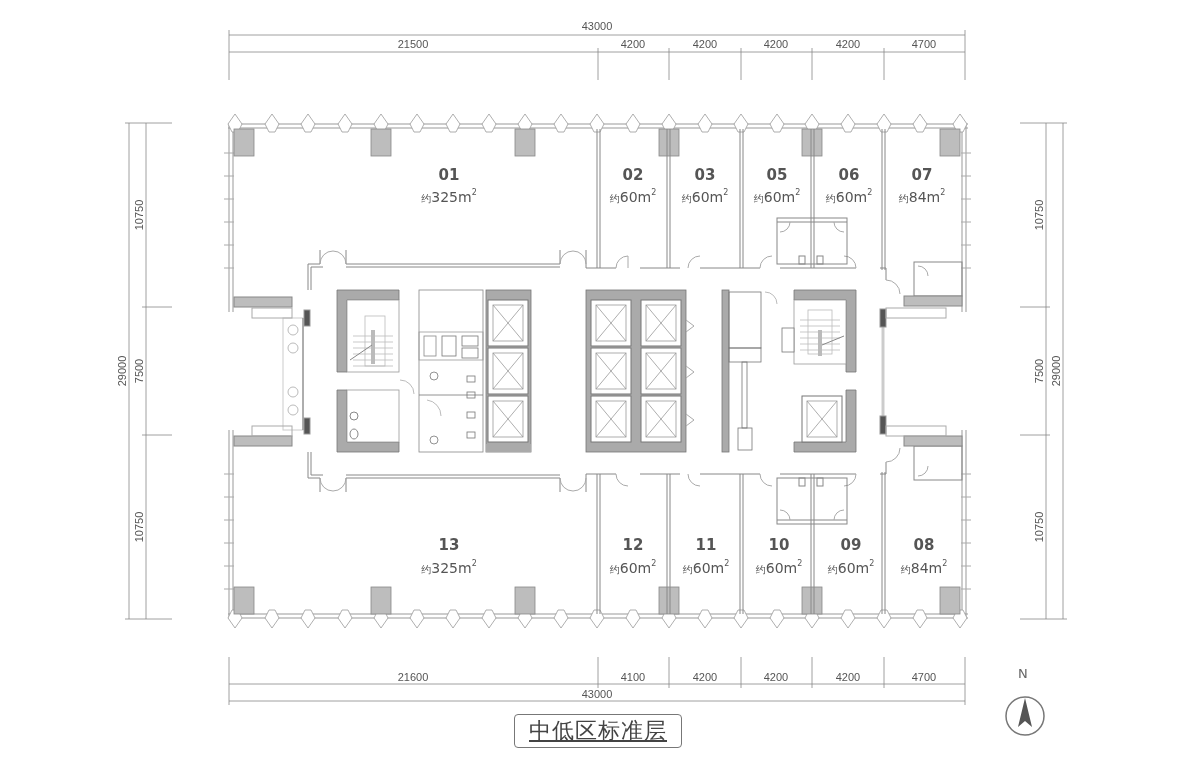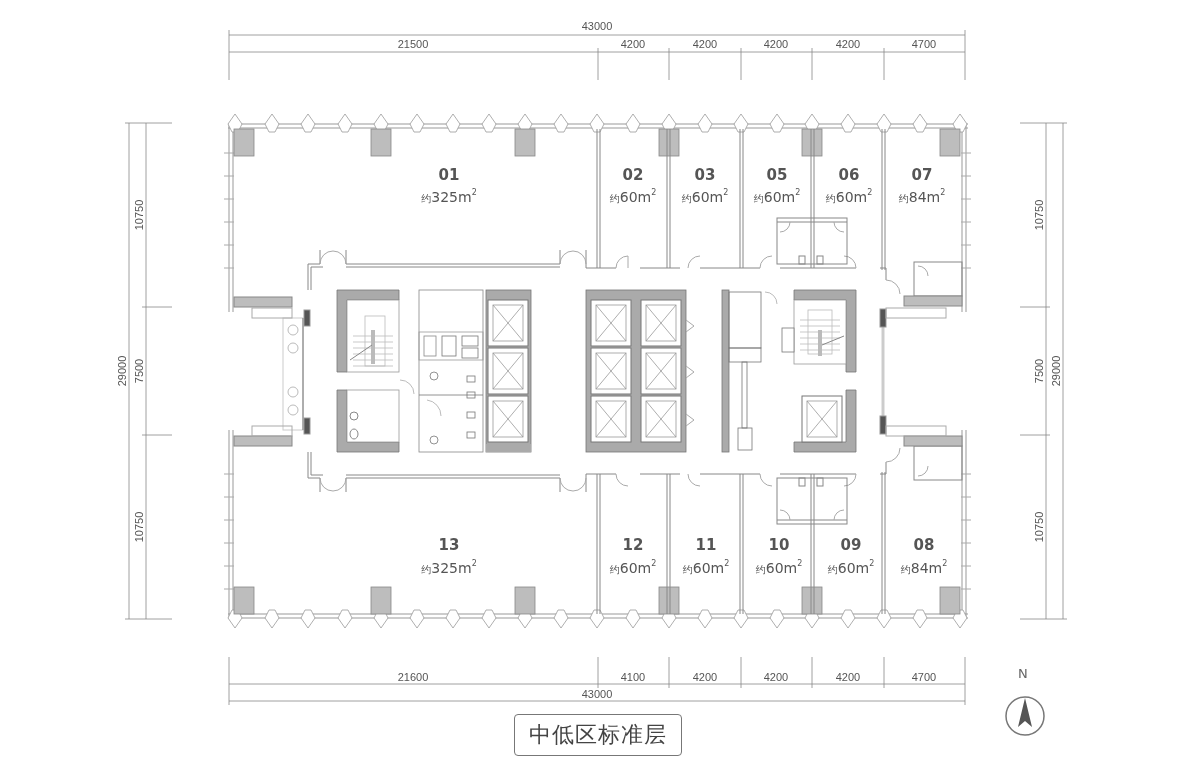--- a/index.html
+++ b/index.html
@@ -4,24 +4,24 @@
 <style>
   html, body { margin: 0; padding: 0; background: #ffffff; }
   body { width: 1199px; height: 784px; position: relative; overflow: hidden;
          font-family: "DejaVu Sans", "Liberation Sans", sans-serif; color: #444; }
   #plan { position: absolute; left: 0; top: 0; }
   .dim { font-family: "Liberation Sans Narrow", "Liberation Sans", sans-serif; font-size: 11px; fill: #555; }
   .room-no { font-family: "DejaVu Sans", sans-serif; font-size: 15px; font-weight: bold; fill: #555; text-anchor: middle; }
   .room-area { font-family: "DejaVu Sans", sans-serif; font-size: 14px; fill: #555; text-anchor: middle; }
   .room-area .pre { font-size: 10px; }
   .room-area .sup { font-size: 8px; }
-  .title-box { position: absolute; left: 514px; top: 714px; width: 168px; height: 42px;
+  .title-box { position: absolute; left: 514px; top: 714px; width: 168px; height: 34px;
                border: 1.5px solid #777; border-radius: 4px; box-sizing: border-box;
                display: flex; align-items: center; justify-content: center;
-               font-size: 22px; color: #444; letter-spacing: 1px; background: #fff; }
+               font-size: 22px; color: #444; letter-spacing: 1px; background: #fff; text-decoration: underline; }
   .north-label { position: absolute; left: 1018px; top: 666px; font-size: 13px; color: #666; }
 </style>
 </head>
 <body>
 
 <svg id="plan" width="1199" height="784" viewBox="0 0 1199 784">
   <defs>
     <g id="mullion-top">
       <path d="M-7 6 L0 -4 L7 6 L3 14 L-3 14 Z" fill="#fff" stroke="#999" stroke-width="0.8"></path>
     </g>

